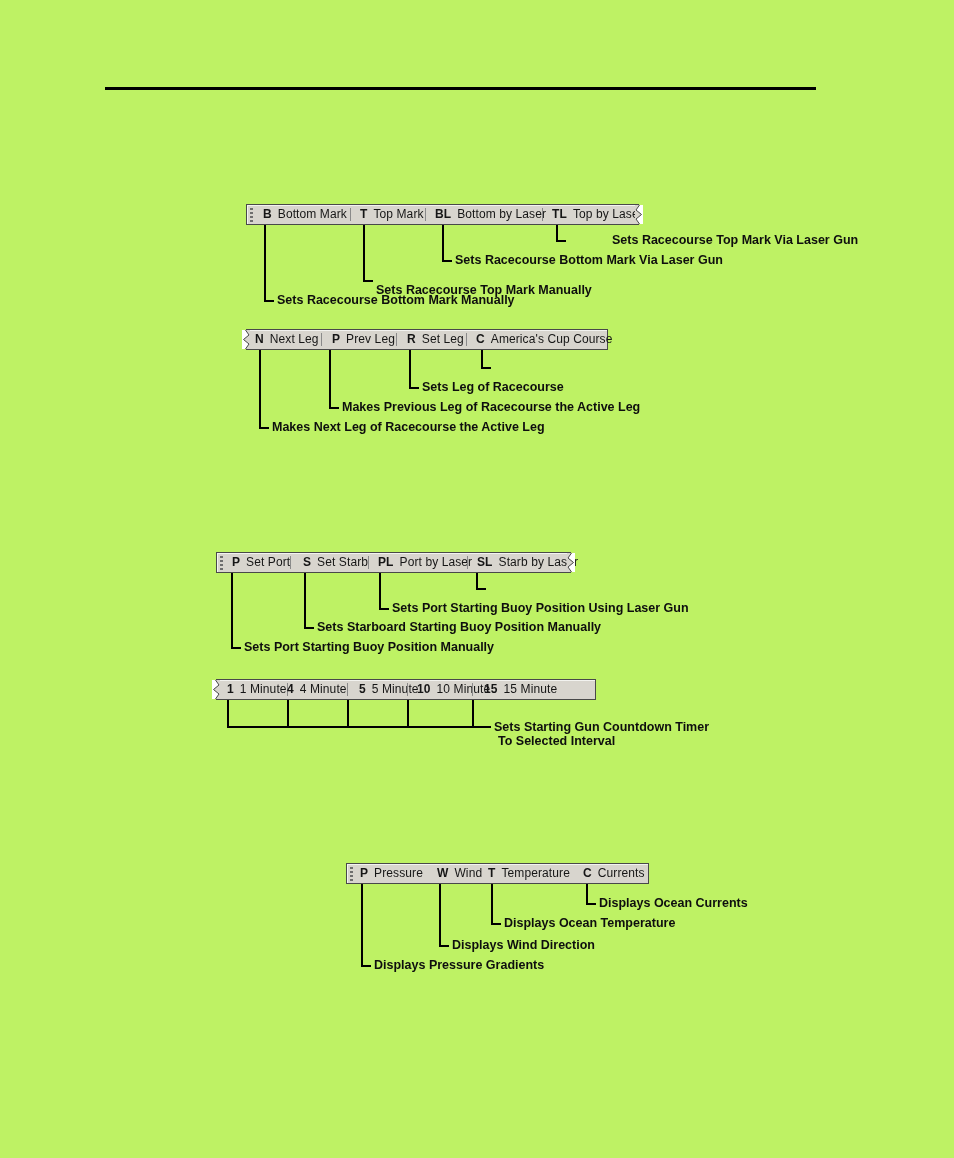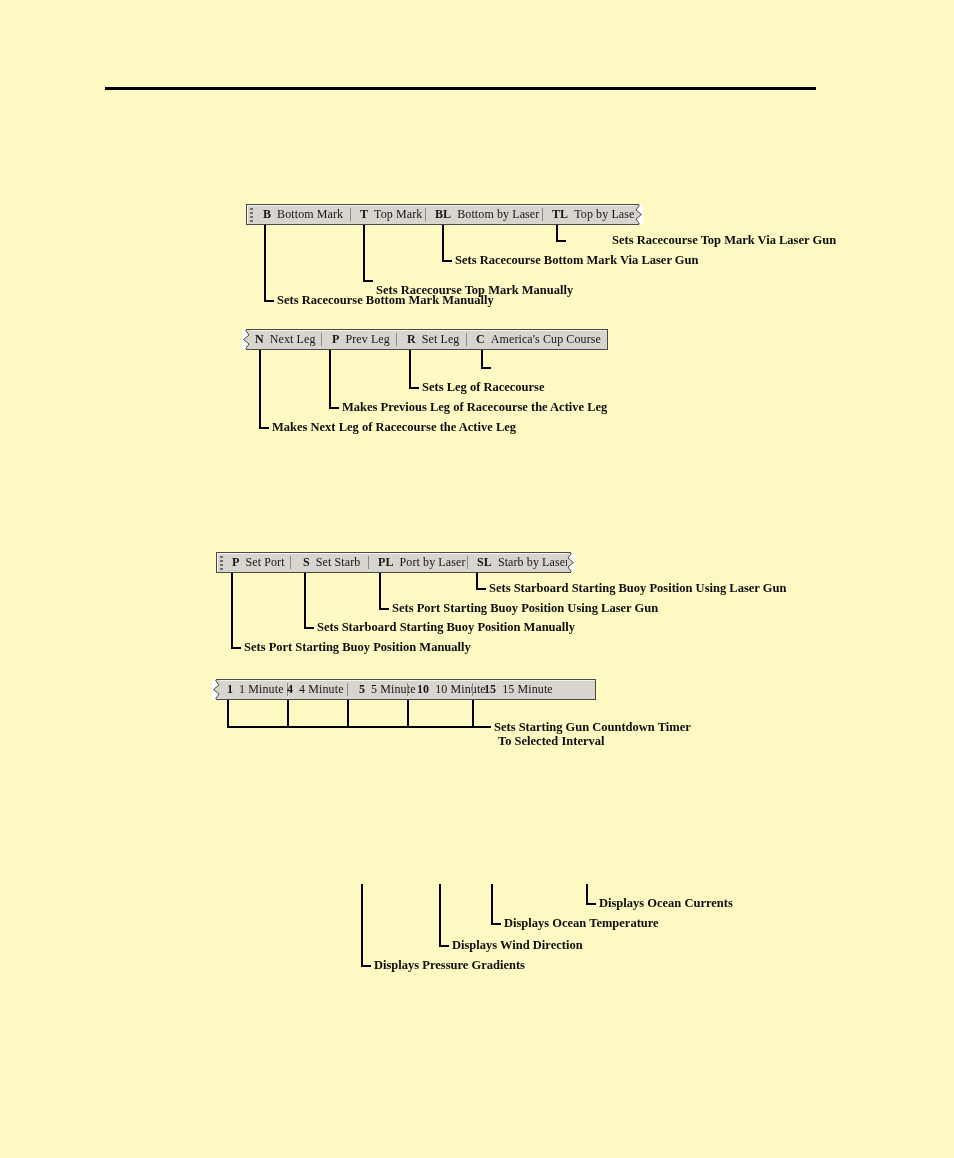--- a/index.html
+++ b/index.html
@@ -1,17 +1,17 @@
 <!DOCTYPE html>
 <html><head>
 <meta charset="utf-8">
 <style>
   html,body{margin:0;padding:0;background:#fff;}
-  .page{position:relative;width:954px;height:1158px;background:#fef9c3;overflow:hidden;
-        font-family:Liberation Serif, serif;}
+  .page{position:relative;width:954px;height:1158px;background:#bef264;overflow:hidden;
+        font-family:Liberation Sans, sans-serif;}
   .hr{position:absolute;background:#000;}
   
   .tb{position:absolute;height:21px;background:#d8d5ce;border:1px solid #494949;
       box-sizing:border-box;box-shadow:inset 1px 1px 0 rgba(255,255,255,.7);}
   .tb.tear-r{border-right:none;}
   .tb.tear-l{border-left:none;box-shadow:inset 0 1px 0 rgba(255,255,255,.7);}
   .btn{position:absolute;top:0;height:19px;line-height:19px;white-space:nowrap;
        font-size:12px;color:#161616;letter-spacing:0.1px;}
   .btn b{font-weight:bold;}
   .btn .lbl{margin-left:6px;}
@@ -94,21 +94,20 @@
     <svg class="tear r" viewBox="0 0 8 19" preserveAspectRatio="none">
       <path d="M4.5,0 L1,5 L6.5,9.5 L1,14 L4.5,19 L8,19 L8,0 Z" fill="#ffffff"></path>
       <path d="M0,0 L4.5,0 L1,5 L6.5,9.5 L1,14 L4.5,19 L0,19 Z" fill="#d8d5ce"></path>
       <path d="M4.5,0 L1,5 L6.5,9.5 L1,14 L4.5,19" fill="none" stroke="#494949" stroke-width="1"></path>
     </svg>
   </div>
   <div class="elb" style="left:476px;top:573px;height:17px;"></div>
   <div class="elb" style="left:379px;top:573px;height:37px;"></div>
   <div class="elb" style="left:304px;top:573px;height:56px;"></div>
   <div class="elb" style="left:231px;top:573px;height:76px;"></div>
-  <div class="cl" style="left:489px;top:581px;">Sets Starboard Starting Buoy Position Using Laser Gun</div>
   <div class="cl" style="left:392px;top:601px;">Sets Port Starting Buoy Position Using Laser Gun</div>
   <div class="cl" style="left:317px;top:620px;">Sets Starboard Starting Buoy Position Manually</div>
   <div class="cl" style="left:244px;top:640px;">Sets Port Starting Buoy Position Manually</div>
 
   <div class="tb tear-l" style="left:216px;top:679px;width:380px;">
     <span class="btn" style="left:11px"><b>1</b><span class="lbl">1 Minute</span></span>
     <span class="sep" style="left:71px"></span>
     <span class="btn" style="left:71px"><b>4</b><span class="lbl">4 Minute</span></span>
     <span class="sep" style="left:131px"></span>
     <span class="btn" style="left:143px"><b>5</b><span class="lbl">5 Minute</span></span>
@@ -124,20 +123,27 @@
   </div>
   <div class="vln" style="left:227px;top:700px;height:28px;"></div>
   <div class="vln" style="left:287px;top:700px;height:28px;"></div>
   <div class="vln" style="left:347px;top:700px;height:28px;"></div>
   <div class="vln" style="left:407px;top:700px;height:28px;"></div>
   <div class="vln" style="left:472px;top:700px;height:28px;"></div>
   <div class="hln" style="left:227px;top:726px;width:264px;"></div>
   <div class="cl" style="left:494px;top:720px;">Sets Starting Gun Countdown Timer</div>
   <div class="cl" style="left:498px;top:734px;">To Selected Interval</div>
 
+  <div class="tb" style="left:346px;top:863px;width:303px;">
+    <span class="grip"></span>
+    <span class="btn" style="left:13px"><b>P</b><span class="lbl">Pressure</span></span>
+    <span class="btn" style="left:90px"><b>W</b><span class="lbl">Wind</span></span>
+    <span class="btn" style="left:141px"><b>T</b><span class="lbl">Temperature</span></span>
+    <span class="btn" style="left:236px"><b>C</b><span class="lbl">Currents</span></span>
+  </div>
   <div class="elb" style="left:586px;top:884px;height:21px;"></div>
   <div class="elb" style="left:491px;top:884px;height:41px;"></div>
   <div class="elb" style="left:439px;top:884px;height:63px;"></div>
   <div class="elb" style="left:361px;top:884px;height:83px;"></div>
   <div class="cl" style="left:599px;top:896px;">Displays Ocean Currents</div>
   <div class="cl" style="left:504px;top:916px;">Displays Ocean Temperature</div>
   <div class="cl" style="left:452px;top:938px;">Displays Wind Direction</div>
   <div class="cl" style="left:374px;top:958px;">Displays Pressure Gradients</div>
 
 </div>

